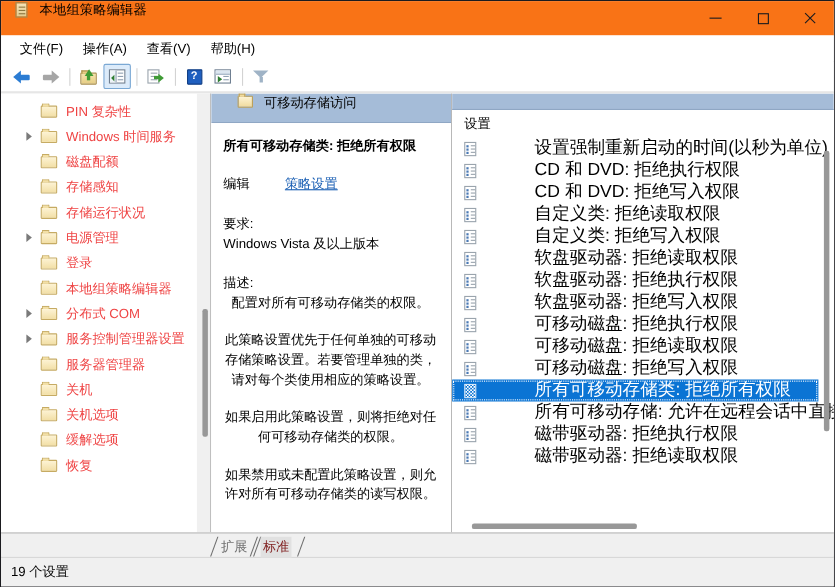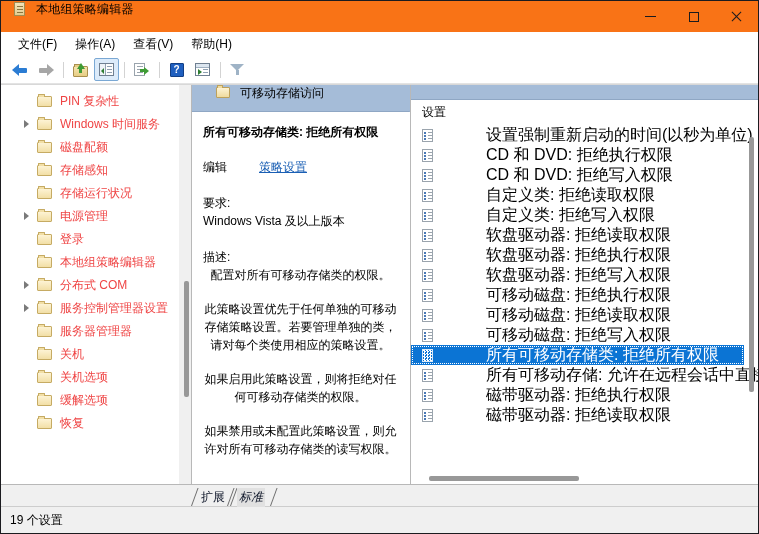--- a/index.html
+++ b/index.html
@@ -520,22 +520,22 @@
   }
   .tab::after {
     content: "";
     position: absolute;
     right: 0; top: 0; bottom: 0;
     width: 10px;
     border-right: 1px solid #6e6e6e;
     transform: skewX(-20deg);
     transform-origin: bottom right;
   }
-  .tab.active { background: transparent; color:#0f172a; }
-  .tab.inactive { color: #0f172a; font-style: italic; }
+  .tab.active { background: transparent; color:#737373; }
+  .tab.inactive { color: #7f1d1d; }
   .tab.inactive .tlab { background: #e1e1e1; padding: 1px 2px; }
 
   
   .statusbar {
     height: 26px;
     flex: 0 0 26px;
     background: #f0f0f0;
     border-top: 1px solid #cdcdcd;
     display: flex;
     align-items: center;

